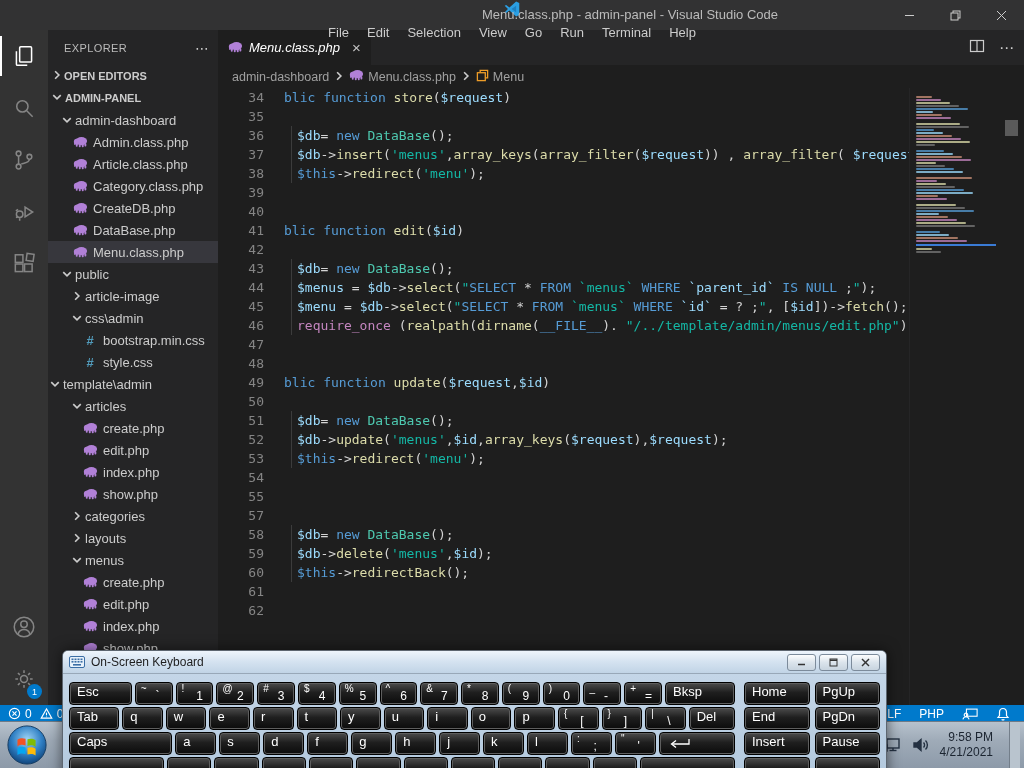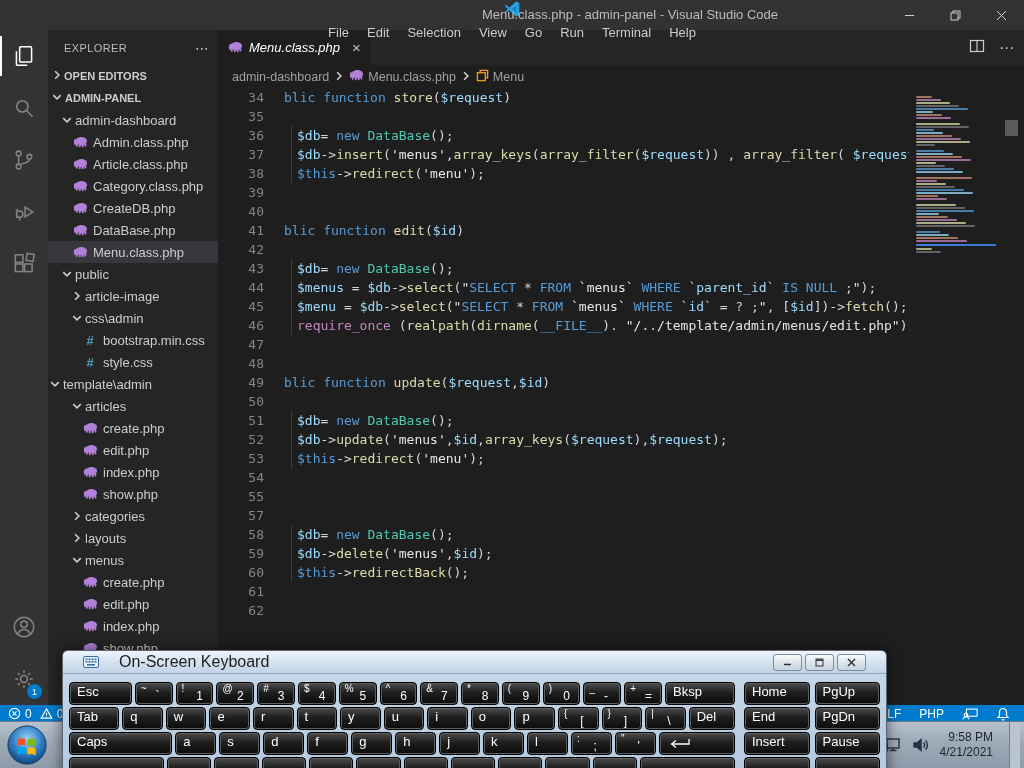--- a/index.html
+++ b/index.html
@@ -59,21 +59,21 @@
                color:#a0a0a0;font-size:12.5px;background:#1e1e1e;}
   .bc-item{display:flex;align-items:center;gap:4px;}
   .codearea{position:relative;height:calc(100% - 58px);font-family:"DejaVu Sans Mono","Liberation Mono",monospace;
             font-size:13px;color:#d4d4d4;overflow:hidden;}
   .code-line{height:19px;line-height:19px;white-space:pre;display:flex;}
   .ln{flex:none;width:46px;text-align:right;color:#858585;user-select:none;}
   .ct{margin-left:20px;white-space:pre;}
   .ig{display:inline-block;width:13px;height:19px;vertical-align:top;position:relative;}
   .ig::before{content:"";position:absolute;left:7px;top:0;bottom:0;border-left:1px solid #3c3c3c;}
   .tok-kw{color:#569cd6;} .tok-ctl{color:#c586c0;} .tok-fn{color:#dcdcaa;}
-  .tok-cls{color:#4ec9b0;} .tok-var{color:#9cdcfe;} .tok-str{color:#e5e5e5;margin-top:20px;} .tok-pln{color:#d4d4d4;}
+  .tok-cls{color:#4ec9b0;} .tok-var{color:#9cdcfe;} .tok-str{color:#14b8a6;margin-top:20px;} .tok-pln{color:#d4d4d4;}
   .minimap{position:absolute;top:0;right:24px;width:80px;bottom:0;background:#1e1e1e;
            border-left:1px solid #252526;padding:4px 4px 0 6px;}
   .mm-bar{height:2px;margin-bottom:1px;border-radius:1px;opacity:.75;}
   .mm-blue{height:2px;background:#3a7bd5;margin:2px 0;}
   .scrollbar{position:absolute;top:0;right:0;width:24px;bottom:0;}
   .sb-thumb{position:absolute;left:5px;top:32px;width:13px;height:16px;background:#5a5a5a;}
 
   
   .statusbar{position:absolute;left:0;right:0;bottom:46px;height:17px;background:#007acc;color:#ffffff;
              font-size:12px;display:flex;align-items:center;z-index:6;}
@@ -88,23 +88,23 @@
   .start-orb{width:42px;height:42px;margin-left:6px;flex:none;}
   .tray{margin-left:auto;display:flex;align-items:center;gap:10px;padding-right:4px;color:#1b2430;}
   .clock{text-align:right;font-size:12px;line-height:15px;padding-right:6px;color:#1b2430;}
   .show-desktop{width:10px;height:46px;background:#b9c4ce;border-left:1px solid #737e8a;}
   .tray svg{stroke:#243142;fill:none;stroke-width:1.4;}
 
   
   .osk{position:absolute;left:62px;top:650px;width:823px;height:130px;z-index:20;
        background:linear-gradient(180deg,#c8d9ea,#b2c8dd);
        border:1px solid #5d6670;border-radius:6px 6px 0 0;box-shadow:0 0 14px rgba(0,0,0,.55);overflow:hidden;}
-  .osk-title{height:22px;display:flex;align-items:center;gap:20px;padding:0 20px;
+  .osk-title{height:22px;display:flex;align-items:center;gap:6px;padding:0 6px;
              background:linear-gradient(180deg,#eef5fc 0%,#d4e2f0 50%,#c1d4e6 100%);
-             border-bottom:1px solid #98a8b8;font-size:16px;color:#1e1e1e;}
+             border-bottom:1px solid #98a8b8;font-size:12px;color:#1e1e1e;}
   .osk-btns{margin-left:auto;display:flex;gap:3px;}
   .osk-btn{width:27px;height:15px;border:1px solid #7c8b9b;border-radius:3px;
            background:linear-gradient(180deg,#fdfefe,#dbe4ec 50%,#c8d4df);
            display:flex;align-items:center;justify-content:center;font-size:9px;color:#333;}
   .osk-keys{padding:8px 6px 0 6px;}
   .osk-row{display:flex;margin-bottom:2px;}
   .osk-main{display:flex;flex:1;gap:3px;}
   .osk-side{display:flex;width:136px;gap:5px;margin-left:9px;flex:none;}
   .key{height:21px;border-radius:4px;position:relative;flex:1;
        background:linear-gradient(180deg,#4c4c4c 0%,#1f1f1f 45%,#0b0b0b 100%);

